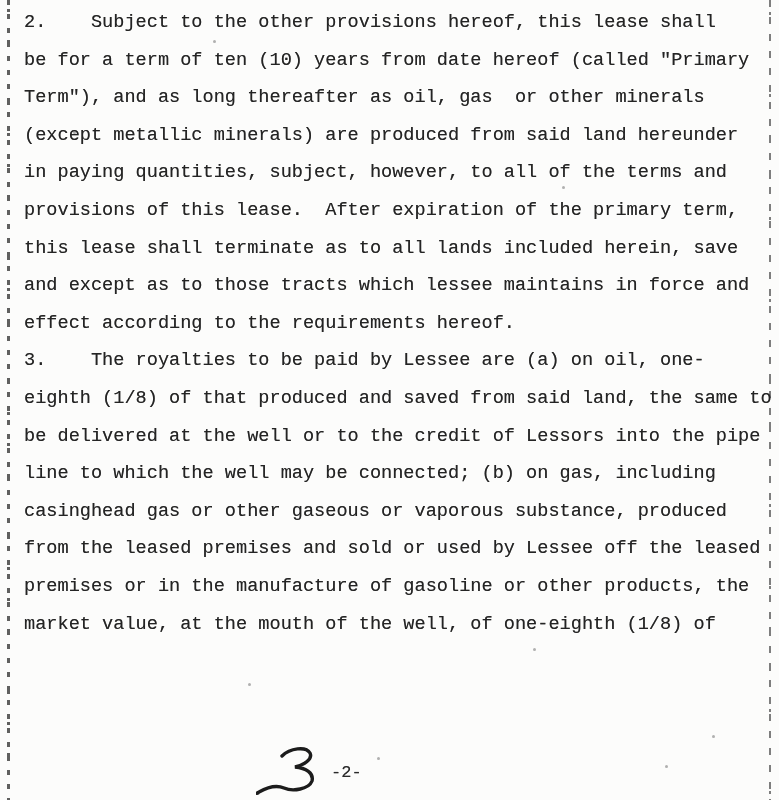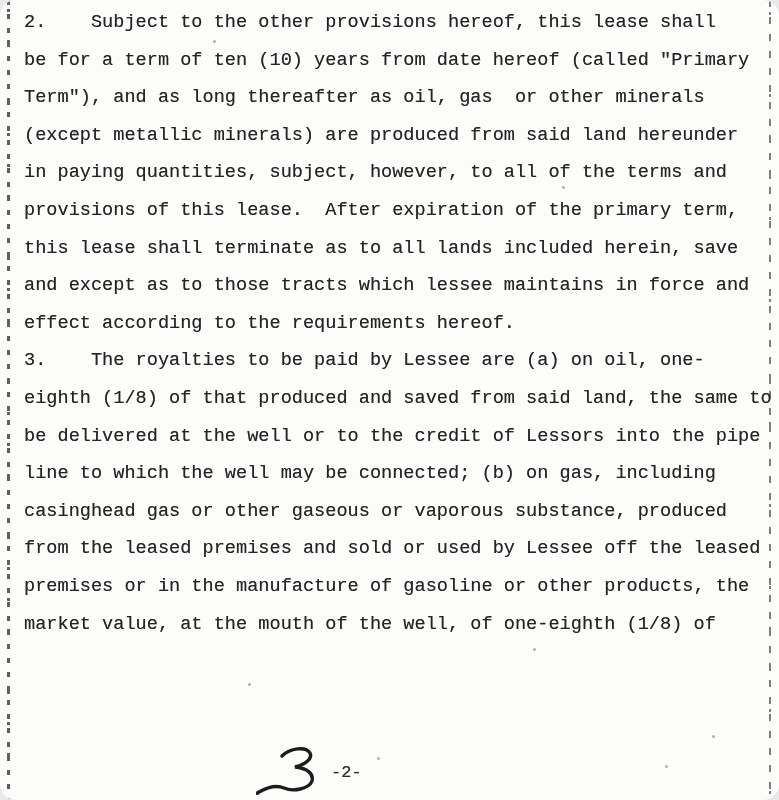--- a/index.html
+++ b/index.html
@@ -3,21 +3,20 @@
 <meta charset="utf-8">
 <style>
   html, body { margin: 0; padding: 0; background: #e9e9e9; }
   .screen {
     position: relative;
     width: 779px;
     height: 800px;
     background: #fcfcfb;
     overflow: hidden;
     font-family: "Liberation Mono", "DejaVu Sans Mono", monospace;
-    border-radius: 16px;
   }
   
   .text-block {
     position: absolute;
     left: 24px;
     top: 4px;
     right: 6px;
     color: #242424;
     font-size: 18.6px;
     line-height: 37.6px;

